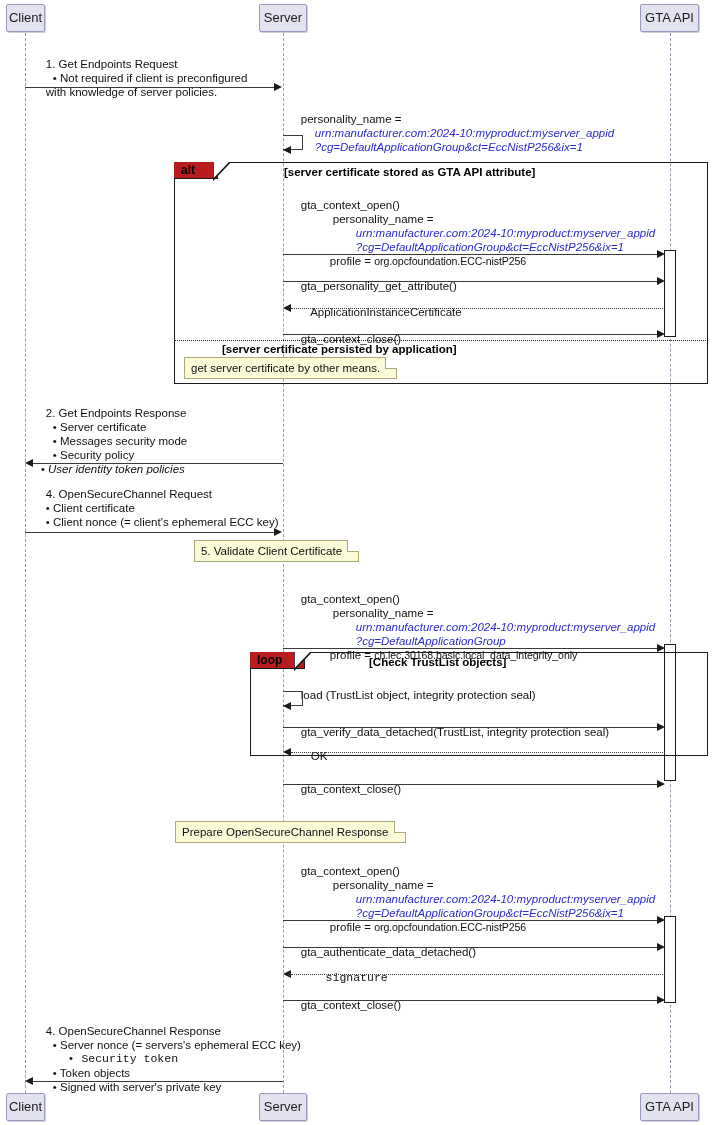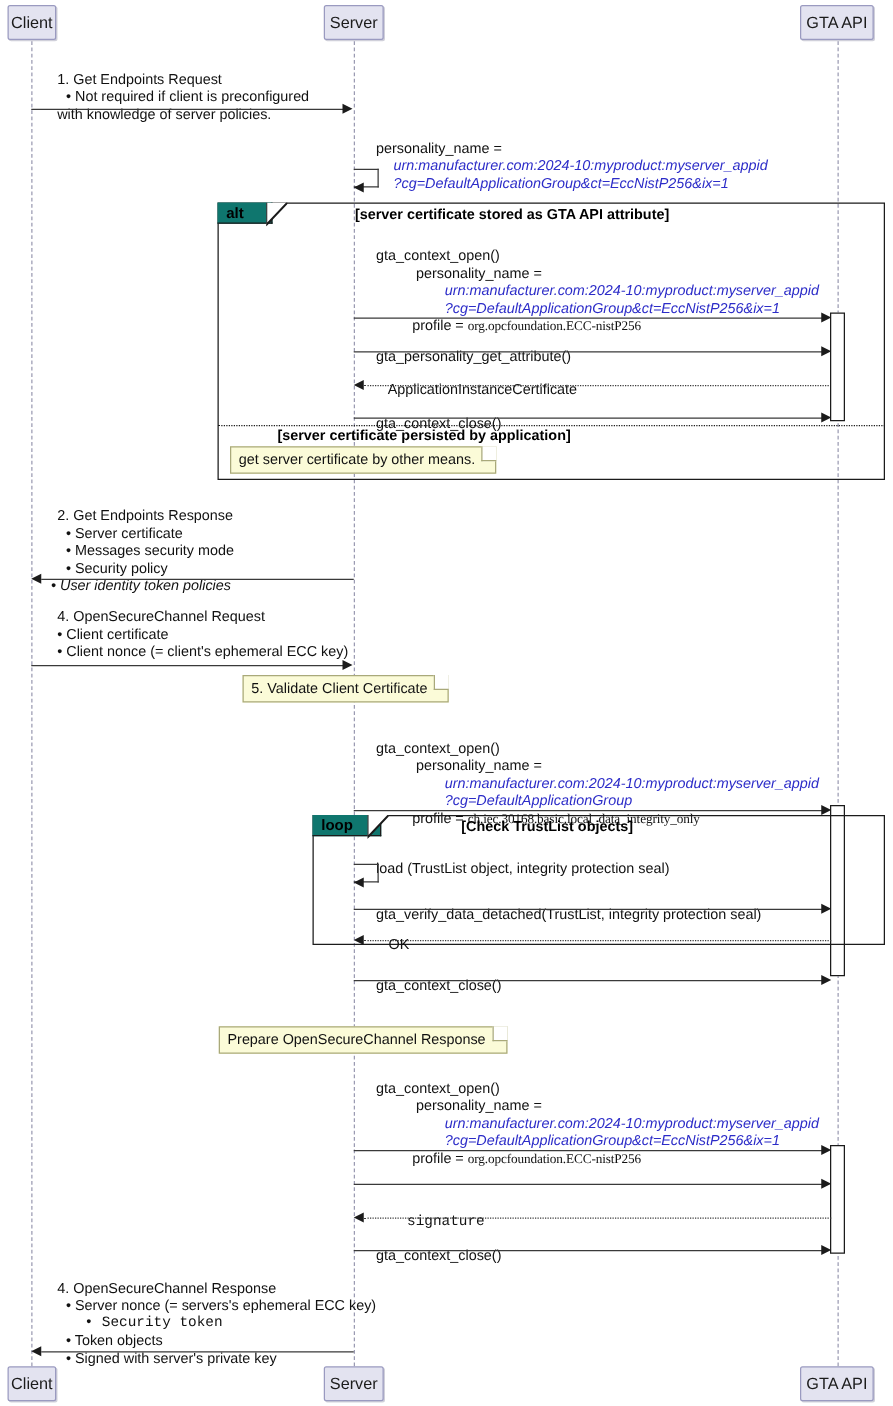--- a/index.html
+++ b/index.html
@@ -37,21 +37,21 @@
   .fragment{
     position:absolute;
     border:1.6px solid #1b1b1b;
     box-sizing:border-box;
     background:transparent;
   }
   .frag-tab{
     position:absolute;
     border-right:1.6px solid #1b1b1b;
     border-bottom:1.6px solid #1b1b1b;
-    background:#0f766e;
+    background:#b91c1c;
     box-sizing:border-box;
     font-weight:bold;
     font-size:12px;
     color:#000;
     padding:1px 22px 1px 7px;
     line-height:14px;
     height:17px;
   }
   .frag-tab:after{
     content:"";
@@ -108,21 +108,21 @@
 
   
   .txt{
     position:absolute;
     font-size:11.5px;
     color:#111;
     line-height:14.2px;
     white-space:pre;
   }
   .txt .blue{ color:#2c2cc8; font-style:italic; }
-  .txt .mono{ font-family:Liberation Serif, serif; font-size:10.6px; letter-spacing:-0.1px;}
+  .txt .mono{ font-family:Liberation Sans, sans-serif; font-size:10.6px; letter-spacing:-0.1px;}
 
   
   .note{
     position:absolute;
     background:#fbfbd8;
     border:1px solid #a9a97a;
     box-sizing:border-box;
     font-size:11.5px;
     color:#111;
     padding:3px 16px 3px 6px;
@@ -358,20 +358,23 @@
     <span class="blue">?cg=DefaultApplicationGroup&amp;ct=EccNistP256&amp;ix=1</span>
   </div>
   <div class="txt" style="left:317px;top:906px;">
     <span>profile = </span><span class="mono">org.opcfoundation.ECC-nistP256</span>
   </div>
   <div class="msg-line" style="left:283px;top:920px;width:379px;"></div>
   <div class="arrow-r" style="left:657px;top:915.5px;"></div>
 
   <div class="activation" style="left:664px;top:916px;width:12px;height:87px;"></div>
 
+  <div class="txt" style="left:288px;top:931px;">
+    <span>gta_authenticate_data_detached()</span>
+  </div>
   <div class="msg-line" style="left:283px;top:947px;width:379px;"></div>
   <div class="arrow-r" style="left:657px;top:942.5px;"></div>
 
   <div class="txt" style="left:298px;top:957px;font-family:Liberation Mono, monospace;">
     <span>signature</span>
   </div>
   <div class="msg-line dotted" style="left:291px;top:974px;width:374px;"></div>
   <div class="arrow-l" style="left:283px;top:969.5px;"></div>
 
   <div class="txt" style="left:288px;top:984px;">

